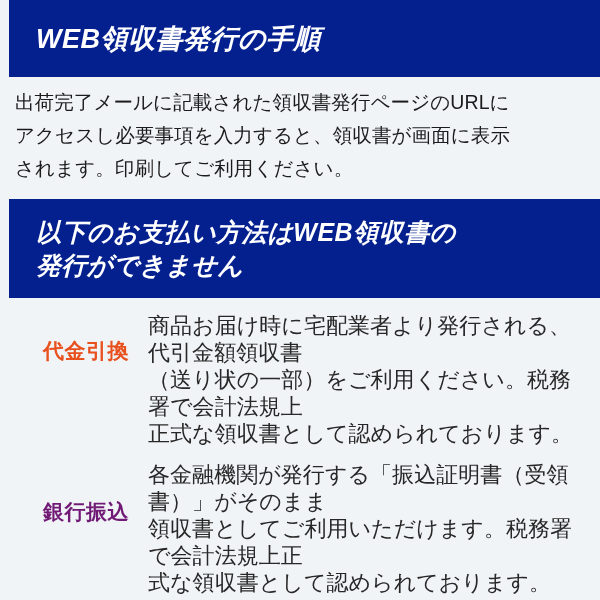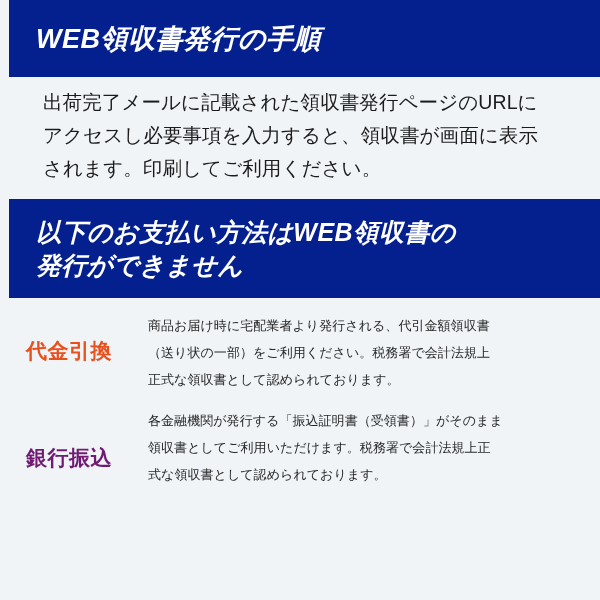--- a/index.html
+++ b/index.html
@@ -56,21 +56,21 @@
   }
   #bar-secondary .bar-title {
     font-size: 25px;
     line-height: 33px;
   }
 
   
   #intro {
     position: absolute;
     top: 86px;
-    left: 43px;
+    left: 15px;
     width: 548px;
     color: #1b1b1b;
     font-size: 19.5px;
     line-height: 33px;
     letter-spacing: 0.1px;
     white-space: pre-line;
   }
 
   
   #methods {
@@ -85,34 +85,34 @@
     align-items: flex-start;
     margin-bottom: 14px;
   }
   .method-label {
     flex: 0 0 120px;
     width: 120px;
     margin-left: 26px;
     font-size: 21px;
     font-weight: bold;
     line-height: 25px;
-    text-align: left;
+    text-align: center;
     letter-spacing: 0.5px;
     white-space: pre-line;
   }
   .method-label.one-line { padding-top: 26px; }
   .method-label.two-line { padding-top: 14px; }
   .method-label.bank     { padding-top: 38px; }
 
   .method-desc {
     flex: 1 1 auto;
     margin-left: 2px;
     padding-right: 14px;
     color: #272727;
-    font-size: 13px;
+    font-size: 22px;
     line-height: 27px;
     letter-spacing: 0.05px;
     white-space: pre-line;
   }
 </style>
 </head>
 <body>
 
 <div id="page">
 

